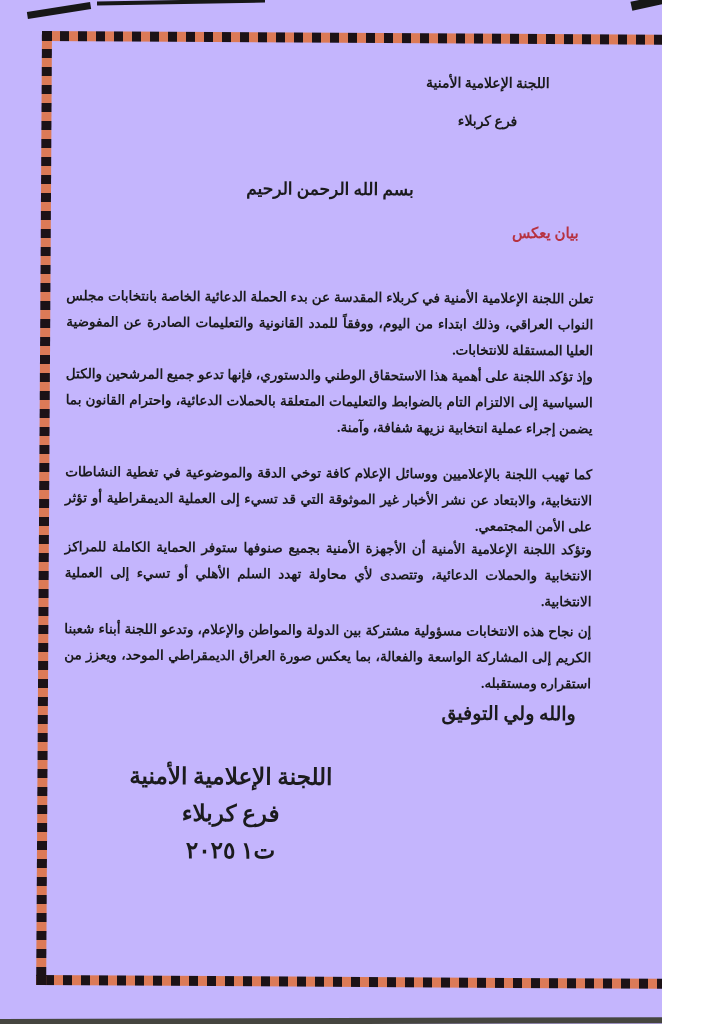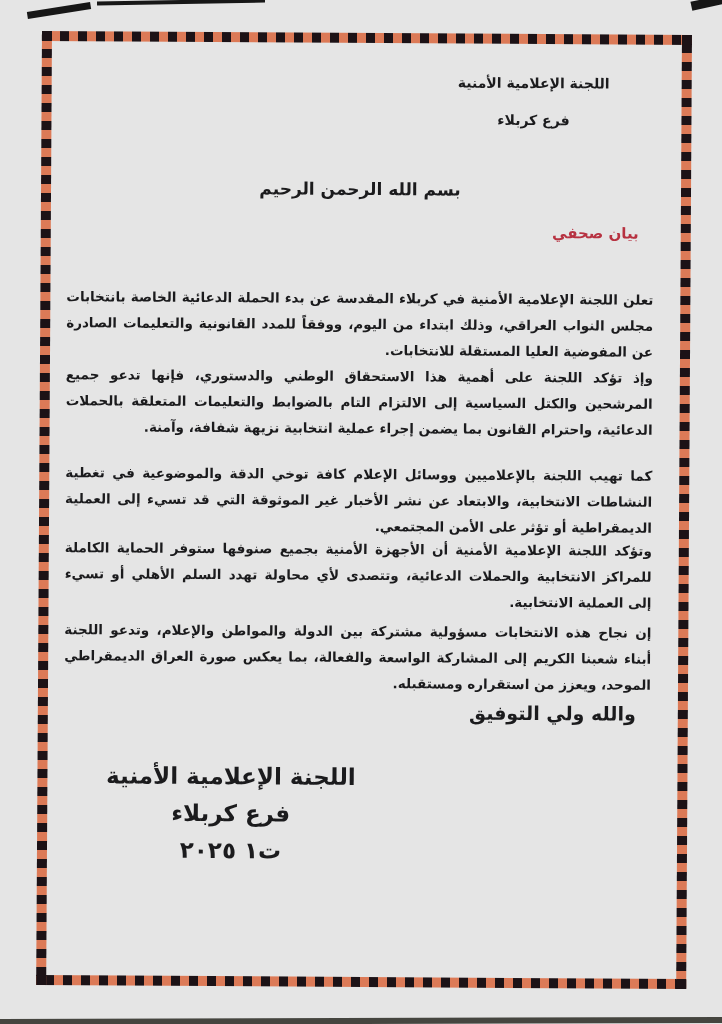--- a/index.html
+++ b/index.html
@@ -4,23 +4,24 @@
 <style>
   html,body{margin:0;padding:0;}
   body{
     width:722px;height:1024px;
     background:#ffffff;
     font-family:"DejaVu Sans", sans-serif;
     overflow:hidden;
   }
   .page{
     position:relative;
-    width:722px;height:1024px;
-    background:#e5e5e5;
+    width:662px;height:1024px;
+    background:#c4b5fd;
     overflow:hidden;
+    font-family:Liberation Serif, serif;
   }
   
   .skew{
     position:absolute;inset:0;
     transform:rotate(0.35deg);
     transform-origin:40px 30px;
   }
   
   .frame{
     position:absolute;
@@ -109,21 +110,21 @@
 
     <div class="content">
 
       <div class="block org-head">
         <div>اللجنة الإعلامية الأمنية</div>
         <div class="branch">فرع كربلاء</div>
       </div>
 
       <div class="block basmala">بسم الله الرحمن الرحيم</div>
 
-      <div class="block press" style="color: rgb(183, 50, 65);">بيان صحفي</div>
+      <div class="block press" style="color: rgb(183, 50, 65);">بيان يعكس</div>
 
       <div class="block para p1">تعلن اللجنة الإعلامية الأمنية في كربلاء المقدسة عن بدء الحملة الدعائية الخاصة بانتخابات مجلس النواب العراقي، وذلك ابتداء من اليوم، ووفقاً للمدد القانونية والتعليمات الصادرة عن المفوضية العليا المستقلة للانتخابات.</div>
       <div class="block para p2">وإذ تؤكد اللجنة على أهمية هذا الاستحقاق الوطني والدستوري، فإنها تدعو جميع المرشحين والكتل السياسية إلى الالتزام التام بالضوابط والتعليمات المتعلقة بالحملات الدعائية، واحترام القانون بما يضمن إجراء عملية انتخابية نزيهة شفافة، وآمنة.</div>
       <div class="block para p3">كما تهيب اللجنة بالإعلاميين ووسائل الإعلام كافة توخي الدقة والموضوعية في تغطية النشاطات الانتخابية، والابتعاد عن نشر الأخبار غير الموثوقة التي قد تسيء إلى العملية الديمقراطية أو تؤثر على الأمن المجتمعي.</div>
       <div class="block para p4">وتؤكد اللجنة الإعلامية الأمنية أن الأجهزة الأمنية بجميع صنوفها ستوفر الحماية الكاملة للمراكز الانتخابية والحملات الدعائية، وتتصدى لأي محاولة تهدد السلم الأهلي أو تسيء إلى العملية الانتخابية.</div>
       <div class="block para p5">إن نجاح هذه الانتخابات مسؤولية مشتركة بين الدولة والمواطن والإعلام، وتدعو اللجنة أبناء شعبنا الكريم إلى المشاركة الواسعة والفعالة، بما يعكس صورة العراق الديمقراطي الموحد، ويعزز من استقراره ومستقبله.</div>
 
       <div class="block tawfiq">والله ولي التوفيق</div>
 
       <div class="block signature">

